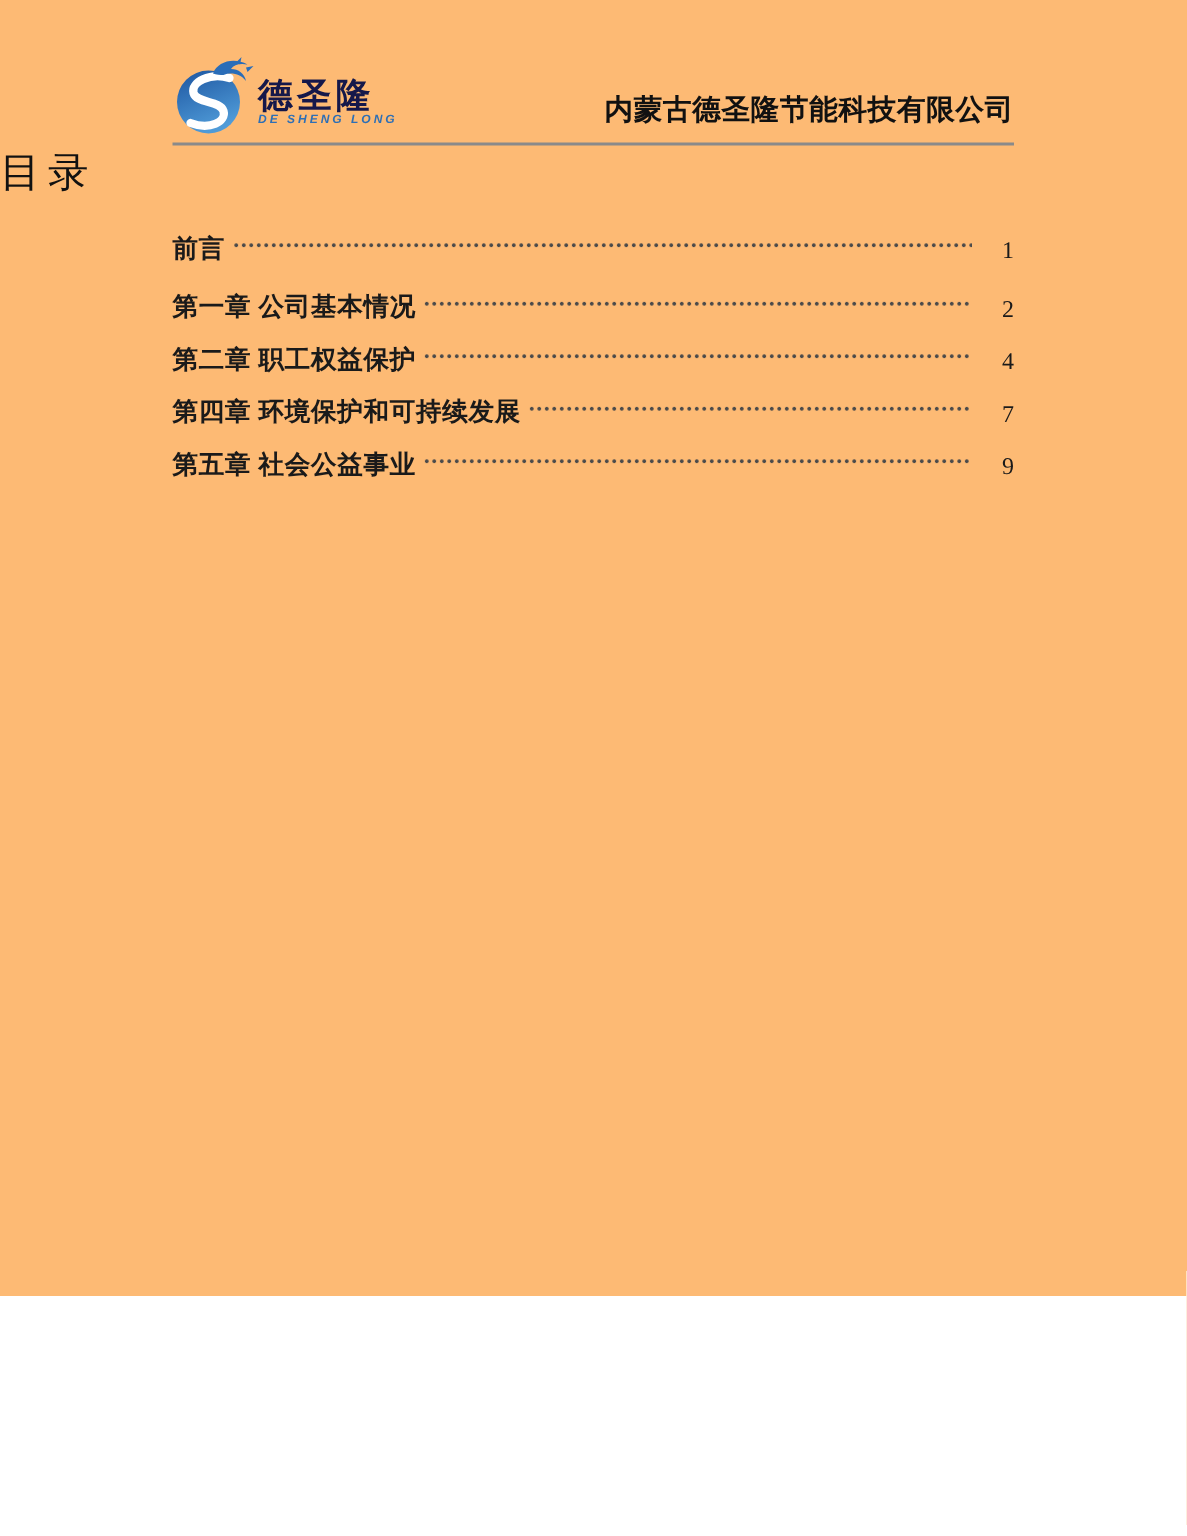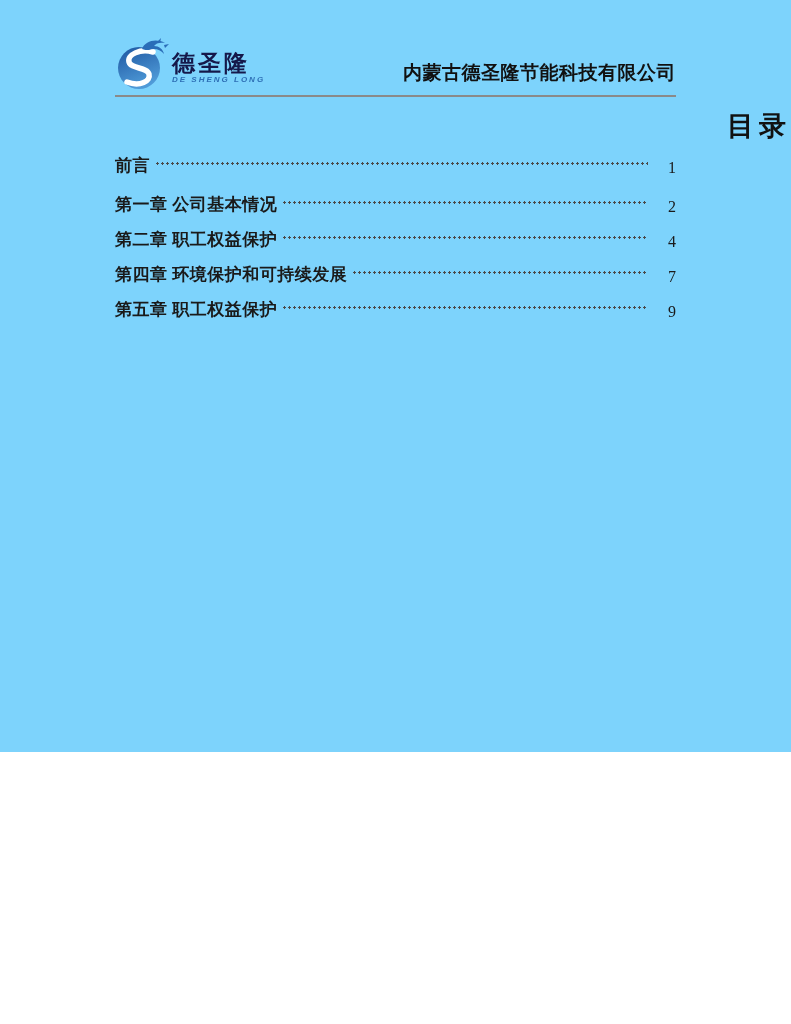--- a/index.html
+++ b/index.html
@@ -7,22 +7,22 @@
   body {
     width: 791px; height: 1024px;
     font-family: "Liberation Serif", "DejaVu Serif", serif;
     color: #1a1a1a;
     position: relative;
     overflow: hidden;
   }
   .page {
     position: absolute;
     left: 0; top: 0;
-    width: 791px; height: 752px;
-    background: #7dd3fc;
+    width: 791px; height: 864px;
+    background: #fdba74;
   }
 
   
   .header-logo {
     position: absolute;
     left: 114px; top: 38px;
     display: flex;
     align-items: center;
   }
   .logo-mark { width: 56px; height: 54px; display: block; }
@@ -57,24 +57,24 @@
   .header-rule {
     position: absolute;
     left: 115px; right: 115px; top: 95px;
     height: 2px;
     background: #8a8a8a;
   }
 
   
   .toc-title {
     position: absolute;
-    left: 0; right: 0; top: 108px;
-    text-align: right;
+    left: 0; right: 0; top: 97px;
+    text-align: left;
     font-size: 27px;
-    font-weight: bold;
+    font-weight: normal;
     letter-spacing: 5px;
     color: #111111;
   }
   .toc {
     position: absolute;
     left: 115px; right: 115px; top: 142px;
   }
   .toc-row {
     display: flex;
     align-items: flex-end;
@@ -160,19 +160,19 @@
     </div>
 
 
     <div class="toc-row">
       <span class="toc-label">第四章 环境保护和可持续发展</span>
       <span class="toc-leader"></span>
       <span class="toc-page">7</span>
     </div>
 
     <div class="toc-row">
-      <span class="toc-label">第五章 职工权益保护</span>
+      <span class="toc-label">第五章 社会公益事业</span>
       <span class="toc-leader"></span>
       <span class="toc-page">9</span>
     </div>
 
   </div>
 </div>
 
 </body></html>

